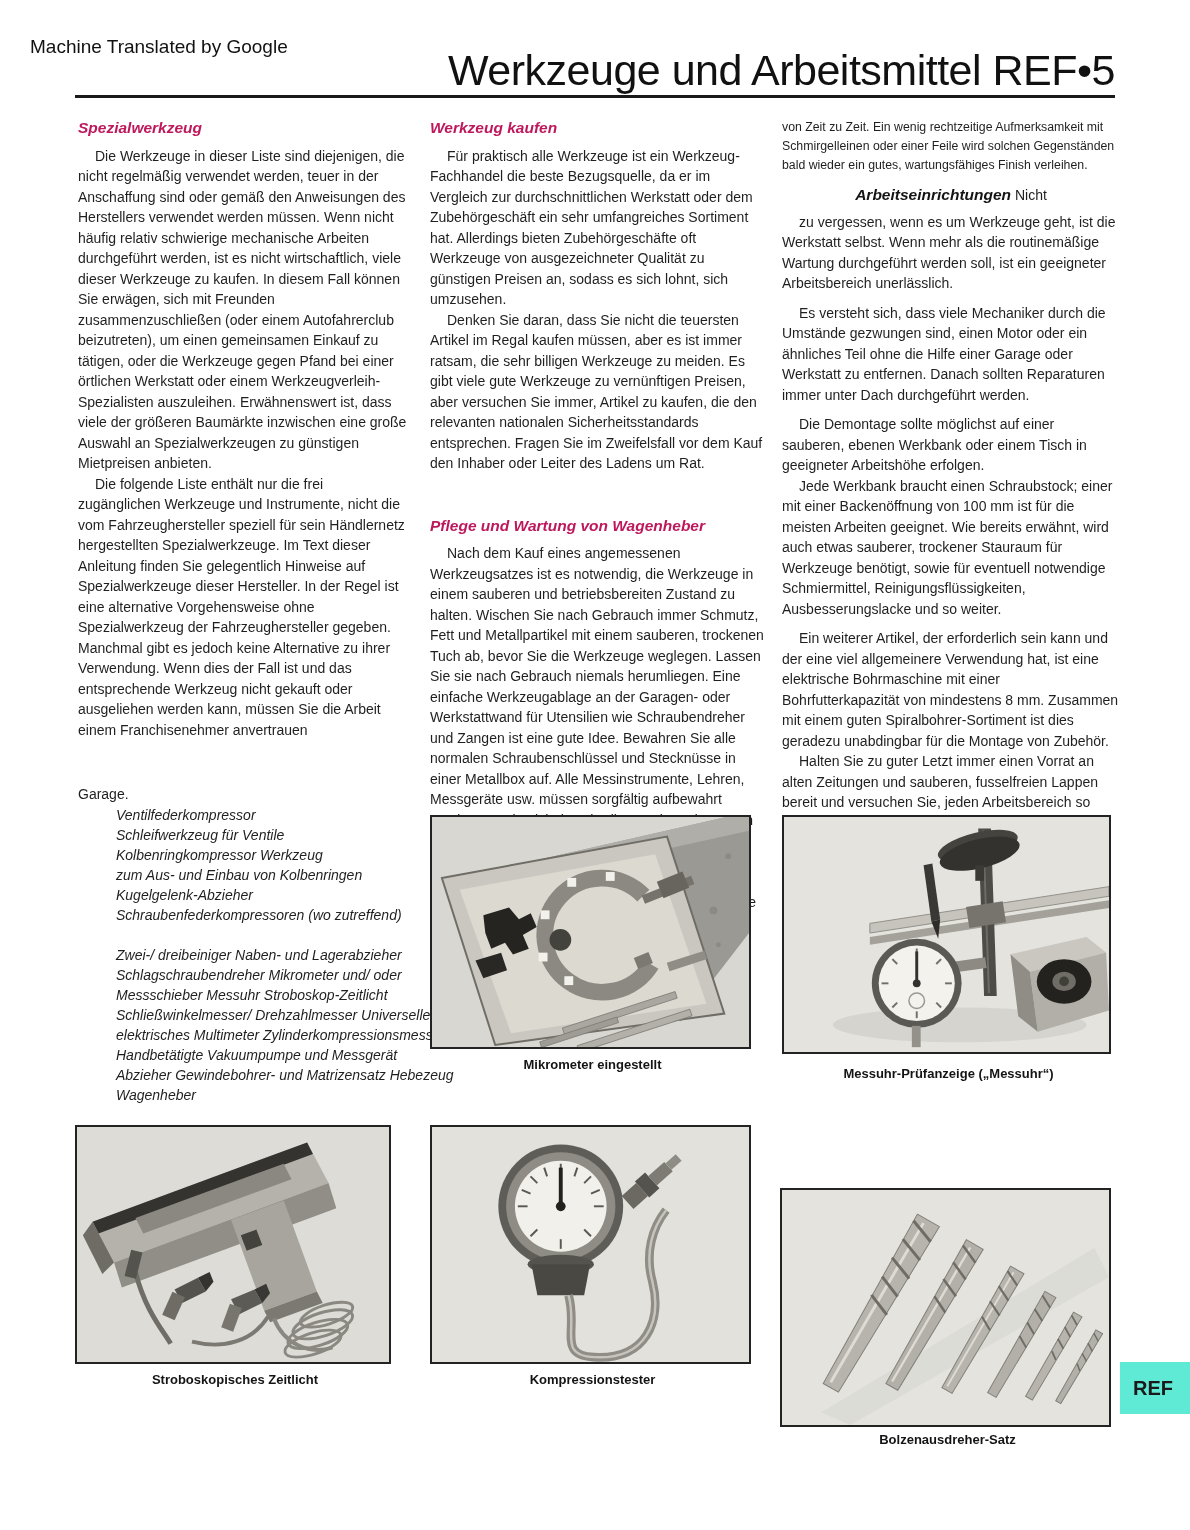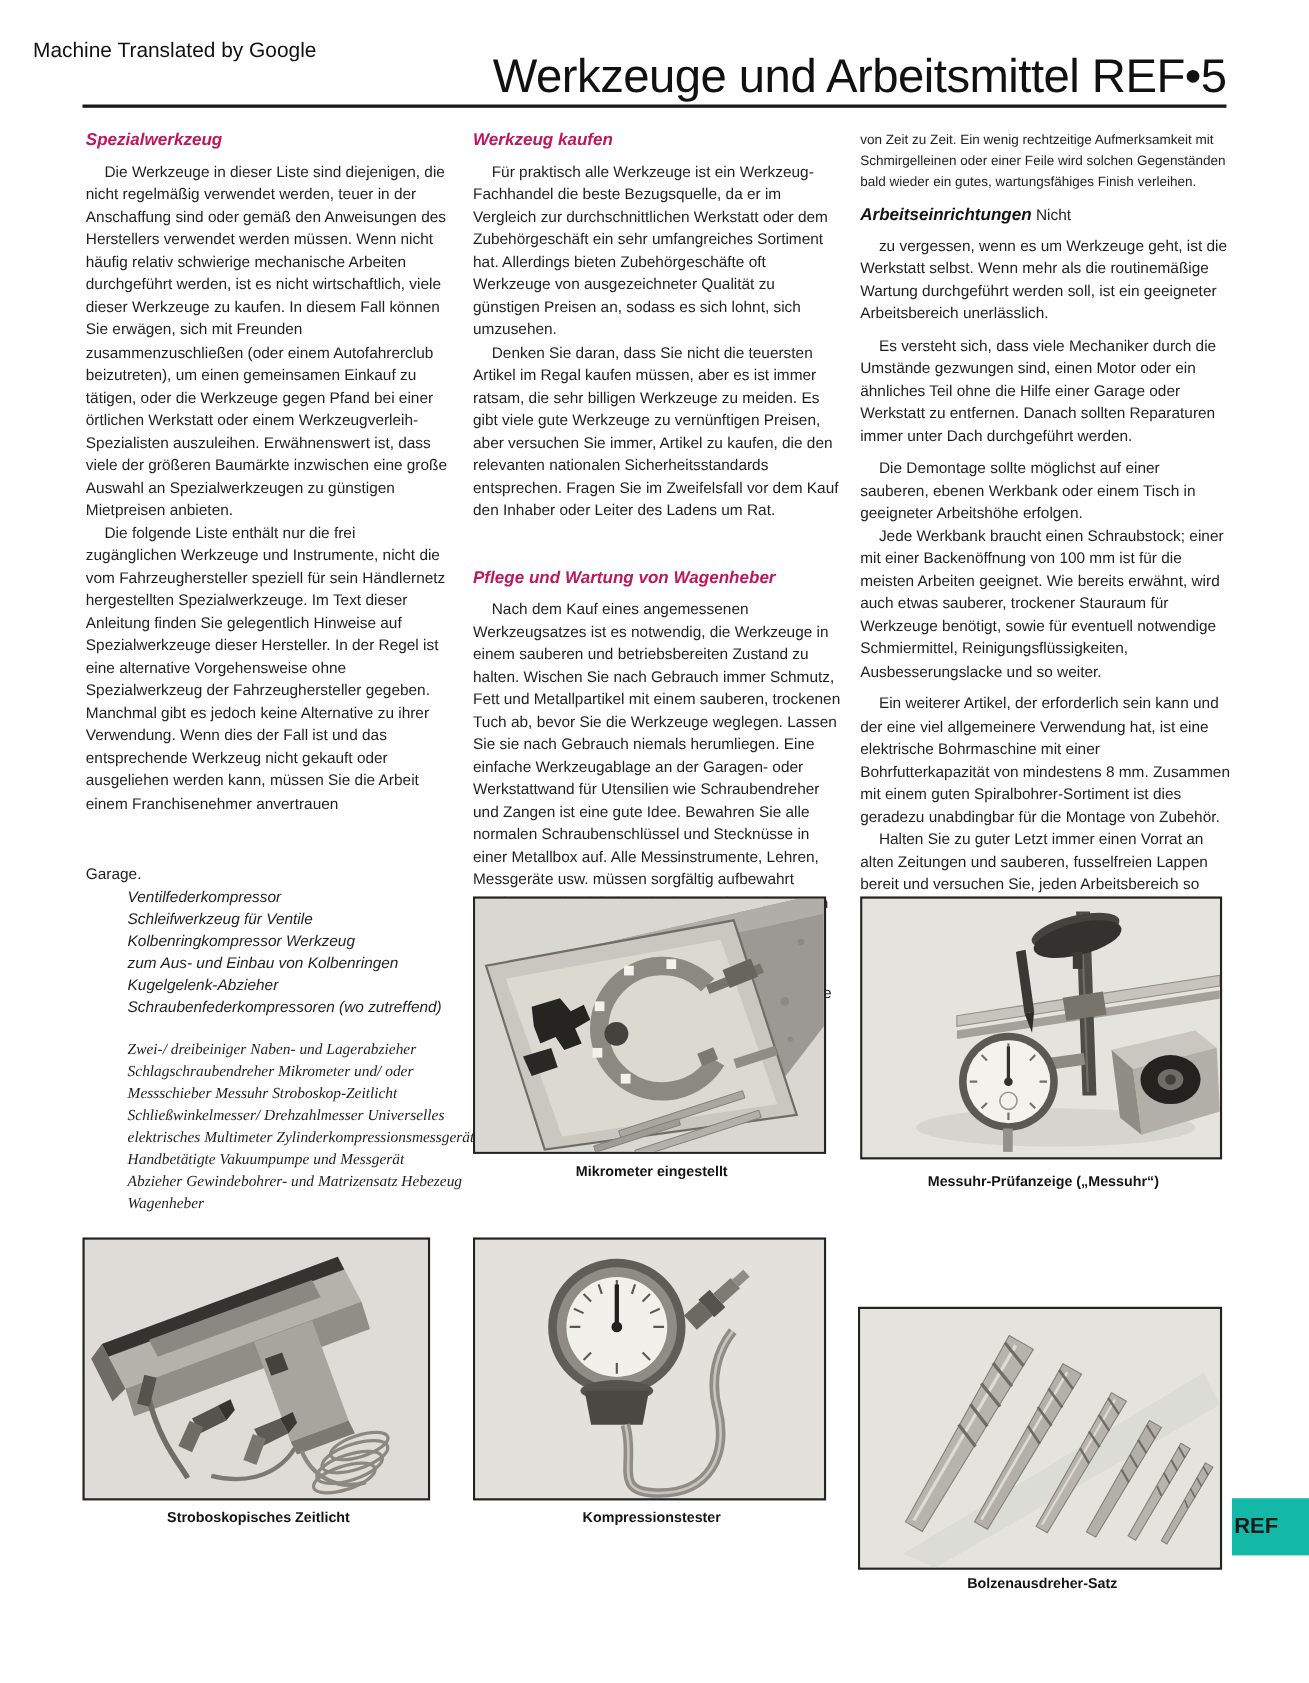--- a/index.html
+++ b/index.html
@@ -15,40 +15,40 @@
   }
   .title-rule { position:absolute; left:75px; top:95px; width:1040px; height:3px; background:#1a1a1a; }
 
   .col { position:absolute; top:118px; font-size:14px; line-height:20.5px; }
   .col1 { left:78px;  width:330px; }
   .col2 { left:430px; width:334px; }
   .col3 { left:782px; width:338px; }
 
   .sec-heading { font-size:15.5px; font-style:italic; font-weight:bold; margin-bottom:7px; color:#be185d; }
   .inline-heading { font-size:15.5px; font-style:italic; font-weight:bold; color:#141414; }
-  .heading-line { margin:10px 0 6px 0; }
+  .heading-line { margin:10px 0 6px 0;text-align:center; }
   .ind { text-indent:17px; }
   .gap { margin-top:9px; }
   .biggap { margin-top:42px; }
   .small-intro { font-size:12.3px; line-height:19px; }
 
   .garage { margin-top:44px; }
   .tool-list { list-style:none; padding-left:38px; font-style:italic; line-height:20px; }
   .tool-list li { white-space:nowrap; }
-  .list-gap { margin-top:20px;font-family:Liberation Serif, serif; }
+  .list-gap { margin-top:20px; }
 
   figure { position:absolute; }
   .photo { display:block; border:2px solid #232323; background:#dcdbd6; }
   figcaption { font-size:13px; font-weight:bold; text-align:center; margin-top:8px; color:#141414; }
   .cap-lower { margin-top:12px; }
   .cap-higher { margin-top:5px; }
 
   .ref-tab {
     position:absolute; left:1120px; top:1362px; width:70px; height:52px;
-    background:#14b8a6; display:flex; align-items:center; padding-left:2px;
+    background:#5eead4; display:flex; align-items:center; padding-left:13px;
     font-size:20px; font-weight:bold; color:#1a1a1a;
   }
 </style>
 </head>
 <body>
 
 <div class="translator">Machine Translated by Google</div>
 <div class="page-title">Werkzeuge und Arbeitsmittel REF•5</div>
 <div class="title-rule"></div>
 

